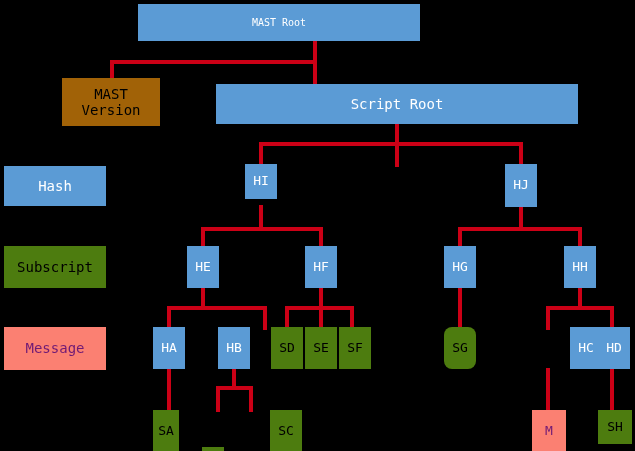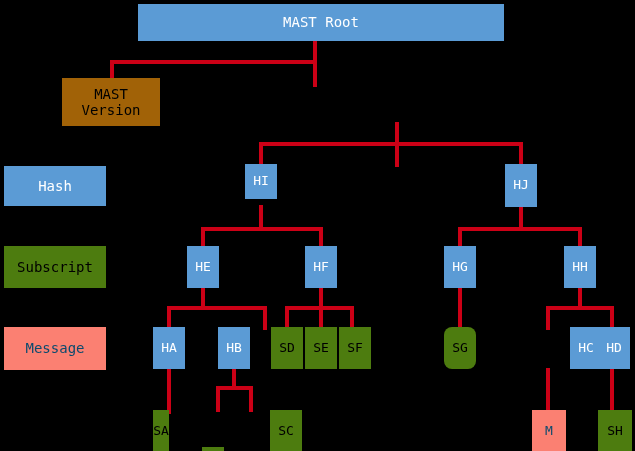--- a/index.html
+++ b/index.html
@@ -21,21 +21,21 @@
     display: flex;
     align-items: center;
     justify-content: center;
     text-align: center;
     line-height: 1.15;
     z-index: 3;
     white-space: pre-line;
   }
   .hash   { background: #5b9bd5; color: #ffffff; }
   .sub    { background: #4d7c0f; color: #000000; }
-  .msg    { background: #fb8072; color: #0c4a6e; }
+  .msg    { background: #fb8072; color: #701a75; }
   .ver    { background: #a16207; color: #000000; }
   .edge {
     position: absolute;
     background: #cc0016;
     z-index: 1;
   }
 </style>
 </head>
 <body>
 
@@ -85,42 +85,43 @@
   <div class="edge" style="left:216px; top:386px; width:4px; height:26px;"></div>
   <div class="edge" style="left:249px; top:386px; width:4px; height:26px;"></div>
 
   <div class="edge" style="left:546px; top:368px; width:4px; height:46px;"></div>
   <div class="edge" style="left:610px; top:368px; width:4px; height:46px;"></div>
 
   <div class="node hash" style="left:4px; top:166px; width:102px; height:40px; font-size:14px;">Hash</div>
   <div class="node sub" style="left:4px; top:246px; width:102px; height:42px; font-size:14px;">Subscript</div>
   <div class="node msg" style="left:4px; top:327px; width:102px; height:43px; font-size:14px;">Message</div>
 
-  <div class="node hash" style="left:138px; top:4px; width:366px; height:37px; font-size:14px;">MAST Root</div>
+  <div class="node hash" style="left:138px; top:4px; width:282px; height:37px; font-size:10px;">MAST Root</div>
 
   <div class="node ver" style="left:62px; top:78px; width:98px; height:48px; font-size:14px;">MAST
 Version</div>
 
+  <div class="node hash" style="left:216px; top:84px; width:362px; height:40px; font-size:14px;">Script Root</div>
 
   <div class="node hash" style="left:245px; top:164px; width:32px; height:35px; font-size:13px;">HI</div>
   <div class="node hash" style="left:505px; top:164px; width:32px; height:43px; font-size:13px;">HJ</div>
 
   <div class="node hash" style="left:187px; top:246px; width:32px; height:42px; font-size:13px;">HE</div>
   <div class="node hash" style="left:305px; top:246px; width:32px; height:42px; font-size:13px;">HF</div>
   <div class="node hash" style="left:444px; top:246px; width:32px; height:42px; font-size:13px;">HG</div>
   <div class="node hash" style="left:564px; top:246px; width:32px; height:42px; font-size:13px;">HH</div>
 
   <div class="node hash" style="left:153px; top:327px; width:32px; height:42px; font-size:13px;">HA</div>
   <div class="node hash" style="left:218px; top:327px; width:32px; height:42px; font-size:13px;">HB</div>
   <div class="node sub" style="left:271px; top:327px; width:32px; height:42px; font-size:13px;">SD</div>
   <div class="node sub" style="left:305px; top:327px; width:32px; height:42px; font-size:13px;">SE</div>
   <div class="node sub" style="left:339px; top:327px; width:32px; height:42px; font-size:13px;">SF</div>
   <div class="node sub" style="left:444px; top:327px; width:32px; height:42px; font-size:13px;border-radius:8px;">SG</div>
   <div class="node hash" style="left:532px; top:327px; width:32px; height:42px; font-size:13px;margin-left:38px;">HC</div>
   <div class="node hash" style="left:598px; top:327px; width:32px; height:42px; font-size:13px;">HD</div>
 
-  <div class="node sub" style="left:153px; top:410px; width:16px; height:42px; font-size:13px;">SA</div>
+  <div class="node sub" style="left:153px; top:410px; width:26px; height:42px; font-size:13px;">SA</div>
   <div class="node sub" style="left:202px; top:410px; width:22px; height:42px; font-size:13px;margin-top:37px;">SB</div>
   <div class="node sub" style="left:236px; top:410px; width:32px; height:42px; font-size:13px;margin-left:34px;">SC</div>
   <div class="node msg" style="left:532px; top:410px; width:34px; height:42px; font-size:13px;">M</div>
-  <div class="node sub" style="left:598px; top:410px; width:34px; height:42px; font-size:13px;">SH</div>
+  <div class="node sub" style="left:598px; top:410px; width:34px; height:34px; font-size:13px;">SH</div>
 
 </div>
 
 </body></html>

